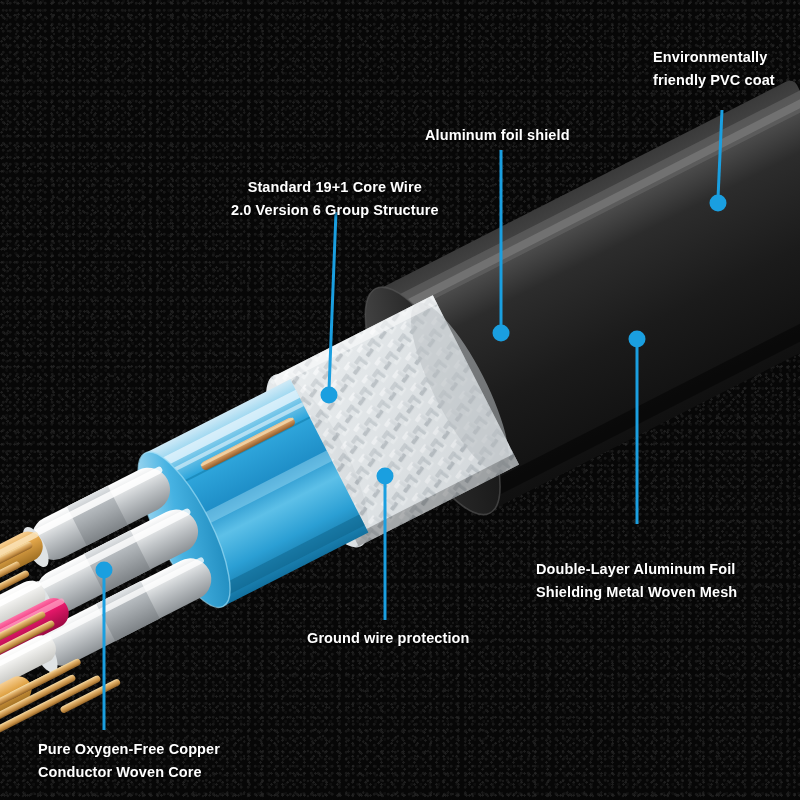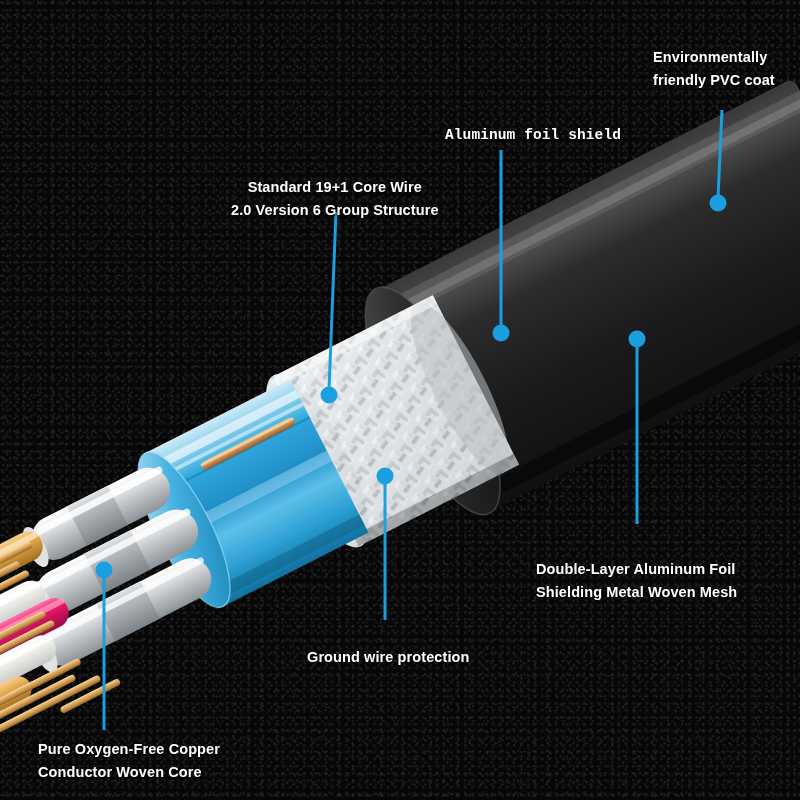--- a/index.html
+++ b/index.html
@@ -292,23 +292,23 @@
         <line x1="385" y1="620" x2="385" y2="481" stroke="#1a9fe0" stroke-width="3"></line>
         <circle cx="385" cy="476" r="8.5" fill="#1a9fe0" stroke="none"></circle>
         <line x1="104" y1="730" x2="104" y2="575" stroke="#1a9fe0" stroke-width="3"></line>
         <circle cx="104" cy="570" r="8.5" fill="#1a9fe0" stroke="none"></circle>
       </g>
   </svg>
 
   <div id="labels">
       <div class="label" style="left: 653px; top: 46px; color: rgb(255, 255, 255);">Environmentally
 friendly PVC coat</div>
-      <div class="label" style="left: 445px; top: 124px; color: rgb(255, 255, 255); font-family: Liberation Mono, monospace;">Aluminum foil shield</div>
+      <div class="label" style="left: 425px; top: 124px; color: rgb(255, 255, 255);">Aluminum foil shield</div>
       <div class="label" style="left: 231px; top: 176px; color: rgb(255, 255, 255); text-align: center;">Standard 19+1 Core Wire
 2.0 Version 6 Group Structure</div>
       <div class="label" style="left: 536px; top: 533px; color: rgb(255, 255, 255); margin-top: 25px;">Double-Layer Aluminum Foil
 Shielding Metal Woven Mesh</div>
-      <div class="label" style="left: 307px; top: 646px; color: rgb(255, 255, 255);">Ground wire protection</div>
+      <div class="label" style="left: 307px; top: 627px; color: rgb(255, 255, 255);">Ground wire protection</div>
       <div class="label" style="left: 38px; top: 738px; color: rgb(255, 255, 255);">Pure Oxygen-Free Copper
 Conductor Woven Core</div>
     </div>
 
 </div>
 
 </body></html>

